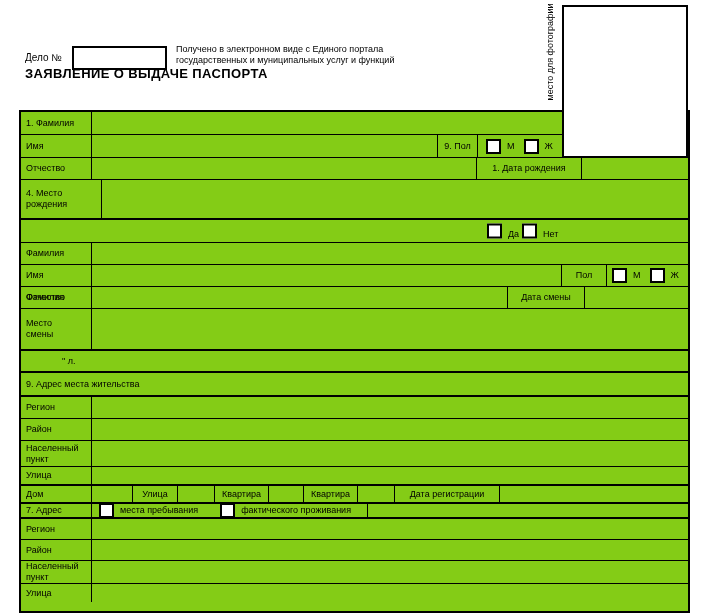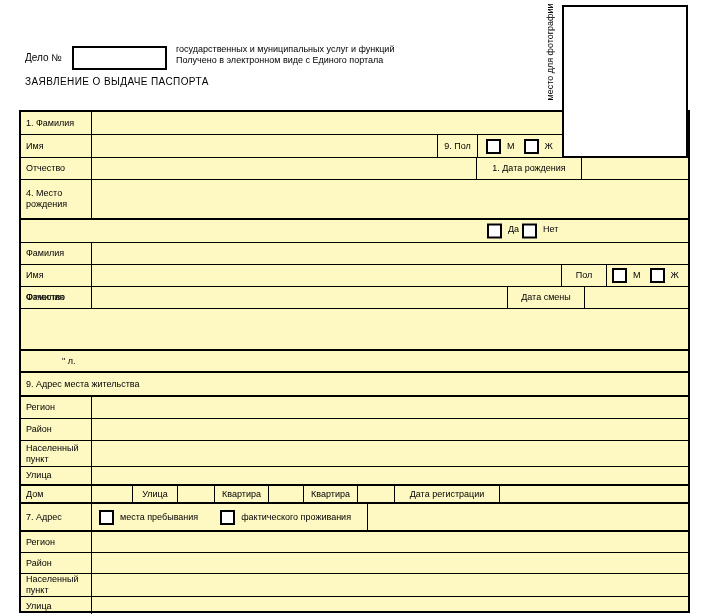--- a/index.html
+++ b/index.html
@@ -4,57 +4,57 @@
 <style>
   html,body{margin:0;padding:0;background:#fff;}
   .page{
     position:relative;width:710px;height:614px;background:#fff;overflow:hidden;
     font-family:"Liberation Sans","DejaVu Sans",sans-serif;color:#000;
   }
   
   .case-label{position:absolute;left:25px;top:52px;font-size:10px;}
   .case-box{position:absolute;left:72px;top:46px;width:91px;height:20px;border:2px solid #000;background:#fff;}
   .portal-note{position:absolute;left:176px;top:44px;width:230px;font-size:9px;line-height:11px;}
-  .title{position:absolute;left:25px;top:76px;font-size:10px;font-weight:normal;letter-spacing:.4px;}
+  .title{position:absolute;left:25px;top:66px;font-size:13px;font-weight:bold;letter-spacing:.4px;}
   .photo-caption{
     position:absolute;left:496px;top:46px;width:110px;height:12px;
     font-size:9px;text-align:center;transform:rotate(-90deg);transform-origin:center;
     white-space:nowrap;
   }
   .photo-box{position:absolute;left:562px;top:5px;width:126px;height:153px;border:2px solid #000;background:#fff;box-sizing:border-box;}
   
   .ftable{
     position:absolute;left:19px;top:110px;width:671px;height:503px;
-    border:2px solid #000;box-sizing:border-box;background:#fef9c3;
+    border:2px solid #000;box-sizing:border-box;background:#84cc16;
   }
   .row{display:flex;border-bottom:1px solid #000;box-sizing:border-box;position:relative;}
   .row:last-child{border-bottom:none;}
   .row.thick{border-bottom-width:2px;}
   .c{border-right:1px solid #000;box-sizing:border-box;display:flex;align-items:center;font-size:9px;line-height:11px;}
   .c:last-child{border-right:none;}
   .c.nob{border-right:none;}
   .lbl{padding-left:5px;white-space:pre-line;}
   .ctr{justify-content:center;text-align:center;padding-left:0;}
   .fill{flex:1;}
   .cb{width:15px;height:15px;border:2px solid #000;box-sizing:border-box;background:#fff;flex:none;display:inline-block;}
-  .cbrow{position:absolute;top:50%;transform:translateY(-50%);display:flex;align-items:flex-start;}
+  .cbrow{position:absolute;top:50%;transform:translateY(-50%);display:flex;align-items:flex-end;}
   .cbl{font-size:9px;margin-left:6px;}
   .gap-blank{display:inline-block;width:36px;}
   .txtrow{font-size:9px;display:flex;align-items:center;padding-left:5px;box-sizing:border-box;}
 </style>
 </head>
 <body>
 
 <div class="page">
 
   <span class="case-label">Дело №</span>
   <div class="case-box"></div>
   <div class="portal-note">
+    <div>Получено в электронном виде с Единого портала</div>
     <div>государственных и муниципальных услуг и функций</div>
-    <div>Получено в электронном виде с Единого портала</div>
   </div>
   <div class="title">ЗАЯВЛЕНИЕ О ВЫДАЧЕ ПАСПОРТА</div>
 
   <div class="photo-caption">место для фотографии</div>
 
   <div class="ftable">
 
     <div class="row" style="height:23px">
       <div class="c lbl" style="width:71px">1. Фамилия</div>
       <div class="c" style="width:471px"></div>
@@ -75,21 +75,21 @@
     </div>
 
     <div class="row" style="height:22px">
       <div class="c lbl" style="width:71px">Отчество</div>
       <div class="c" style="width:385px"></div>
       <div class="c ctr" style="width:105px">1. Дата рождения</div>
       <div class="c fill"></div>
     </div>
 
     <div class="row thick" style="height:40px">
-      <div class="c lbl" style="width:71px">4. Место
+      <div class="c lbl" style="width:81px">4. Место
 рождения</div>
       <div class="c fill"></div>
     </div>
 
     <div class="row txtrow" style="height:23px">
       <span class="cbrow" style="left:466px">
         <span class="cb"></span>
         <span class="cbl">Да</span>
       </span>
       <span class="cbrow" style="left:501px">
@@ -117,20 +117,22 @@
 
     <div class="row" style="height:22px">
       <div class="c lbl" style="width:71px" hidden="">Фамилия</div>
       <div class="c lbl" style="width:71px;margin-left:-71px">Отчество</div>
       <div class="c" style="width:416px"></div>
       <div class="c ctr" style="width:77px">Дата смены</div>
       <div class="c fill"></div>
     </div>
 
     <div class="row thick" style="height:42px">
+      <div class="c lbl" style="width:71px">Место
+смены</div>
       <div class="c fill"></div>
     </div>
 
     <div class="row thick txtrow" style="height:22px">
       <span class="gap-blank"></span>
       <span>" л.</span>
     </div>
 
     <div class="row thick txtrow" style="height:24px">
       <span>9. Адрес места жительства</span>
@@ -160,21 +162,21 @@
       <div class="c ctr" style="width:45px">Улица</div>
       <div class="c" style="width:37px"></div>
       <div class="c ctr" style="width:54px">Квартира</div>
       <div class="c" style="width:35px"></div>
       <div class="c ctr" style="width:54px">Квартира</div>
       <div class="c" style="width:37px"></div>
       <div class="c ctr" style="width:105px">Дата регистрации</div>
       <div class="c fill"></div>
     </div>
 
-    <div class="row thick" style="height:28px">
+    <div class="row thick" style="height:15px">
       <div class="c lbl" style="width:71px">7. Адрес</div>
       <div class="c" style="width:276px;padding-left:7px">
         <span class="cb"></span>
         <span class="cbl">места пребывания</span>
         <span class="cb" style="margin-left:22px"></span>
         <span class="cbl">фактического проживания</span>
       </div>
       <div class="c fill"></div>
     </div>
 

